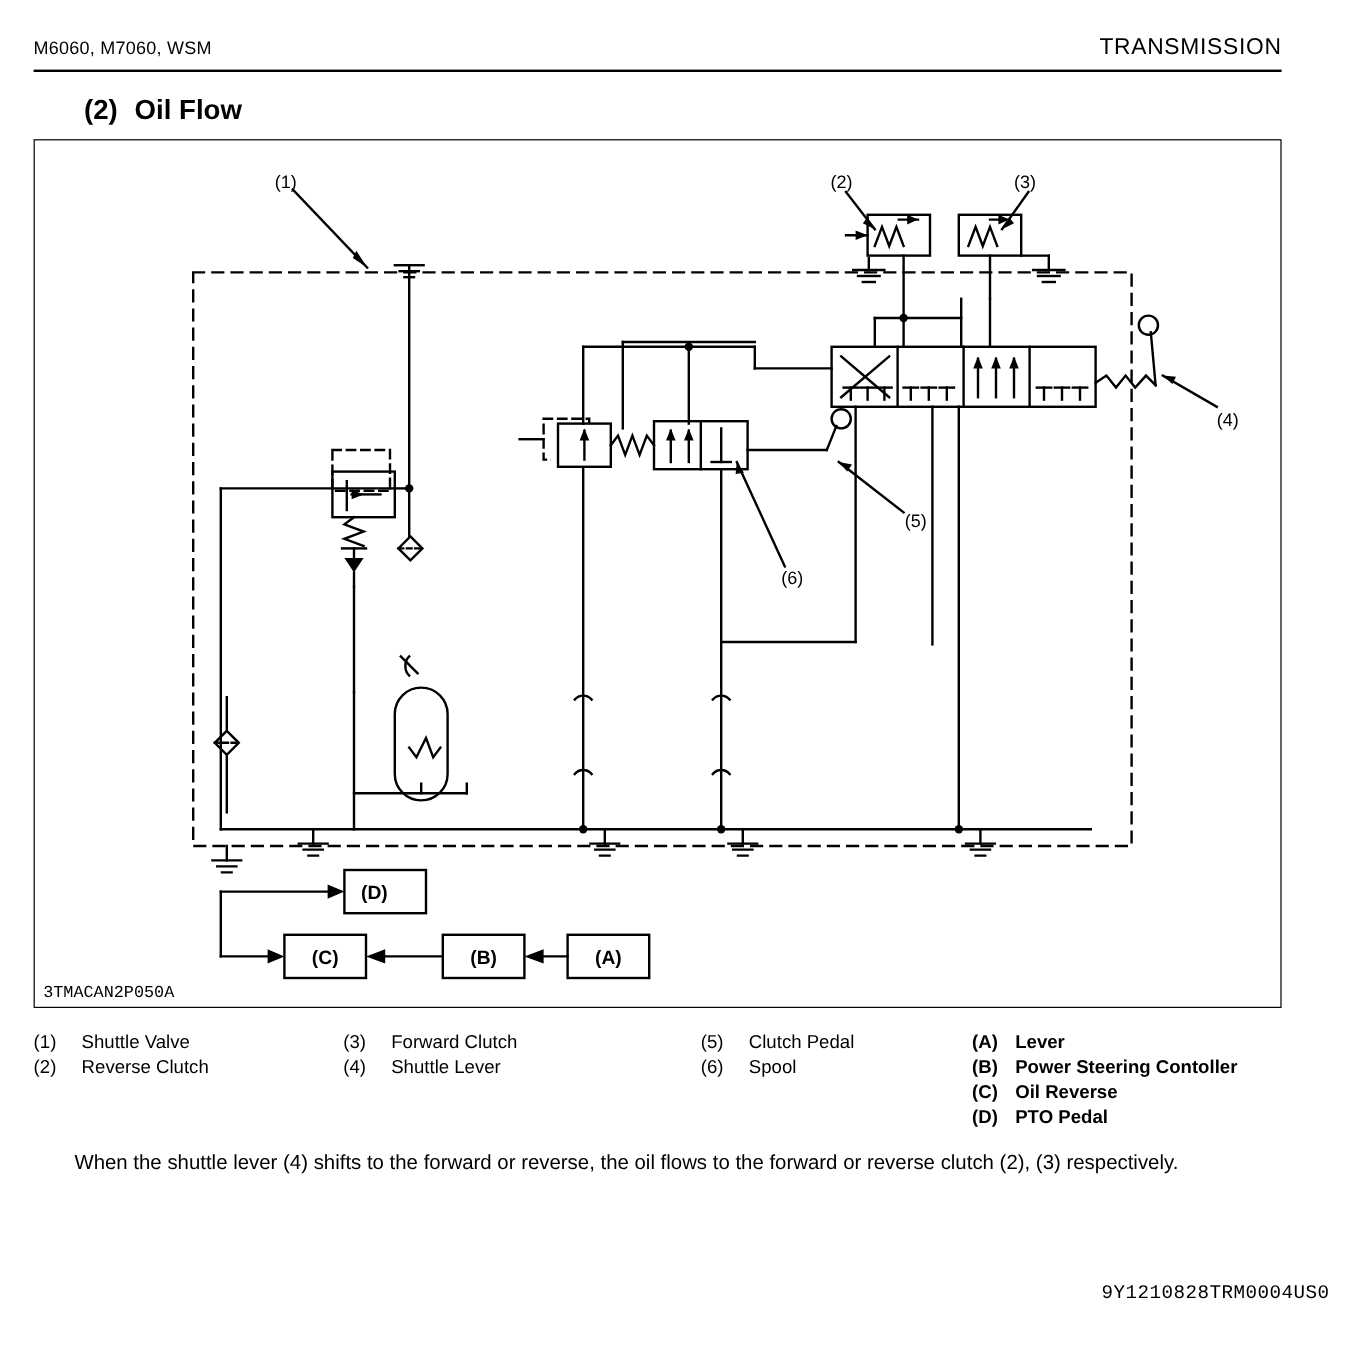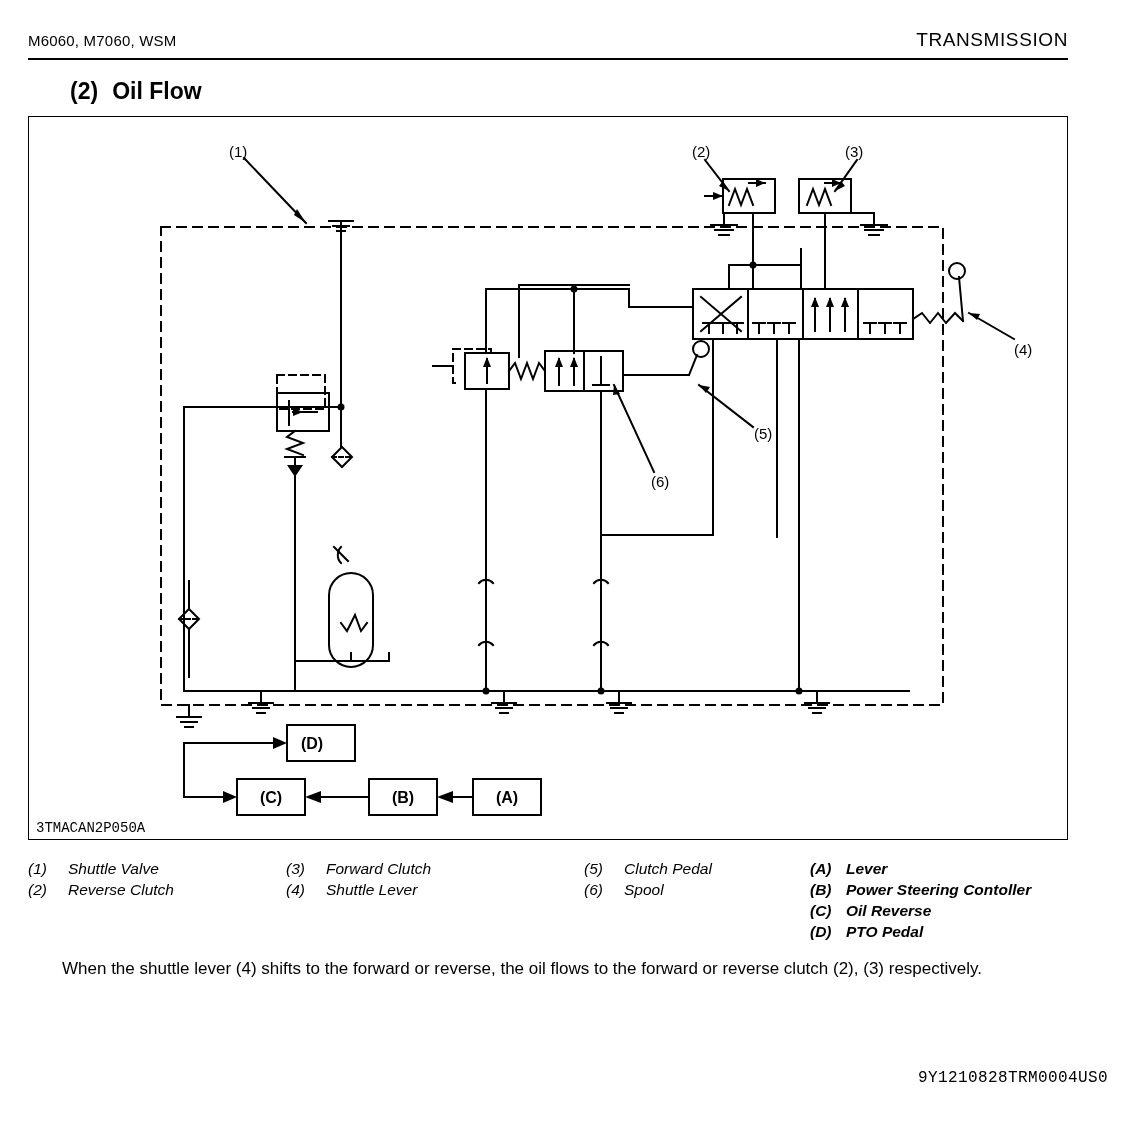--- a/index.html
+++ b/index.html
@@ -93,21 +93,20 @@
   .legend {
     position: absolute;
     left: 28px;
     top: 858px;
     width: 1060px;
     font-size: 15.5px;
   }
   .legend-col {
     position: absolute;
     top: 0;
-    font-style: italic;
   }
   .legend-col.c1 { left: 0px; }
   .legend-col.c2 { left: 258px; }
   .legend-col.c3 { left: 556px; }
   .legend-col.c4 { left: 782px; font-weight: bold; }
   .legend-row {
     height: 21px;
     line-height: 21px;
     white-space: nowrap;
   }

